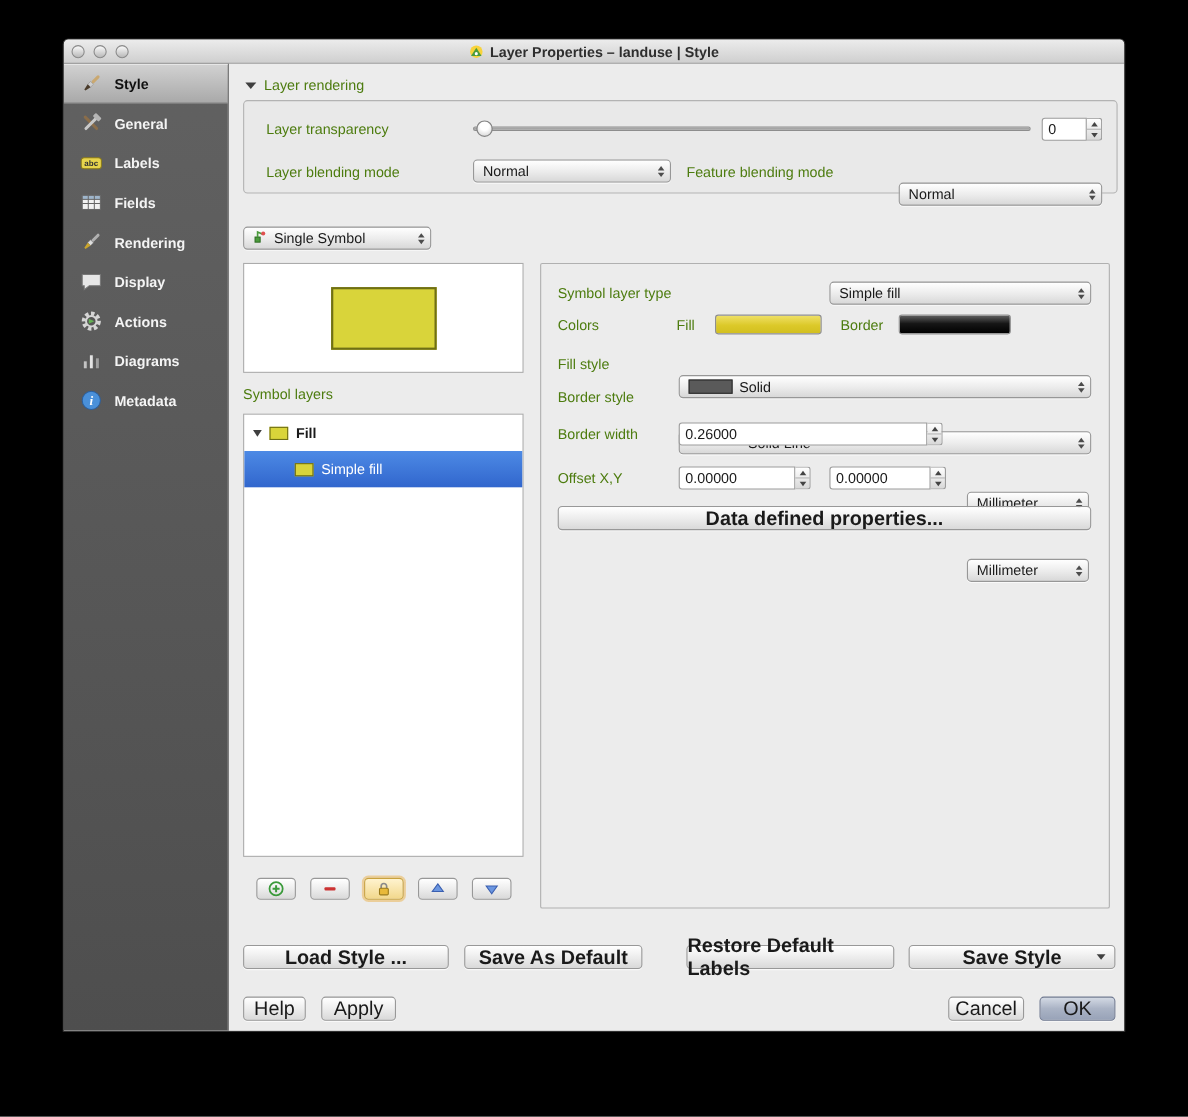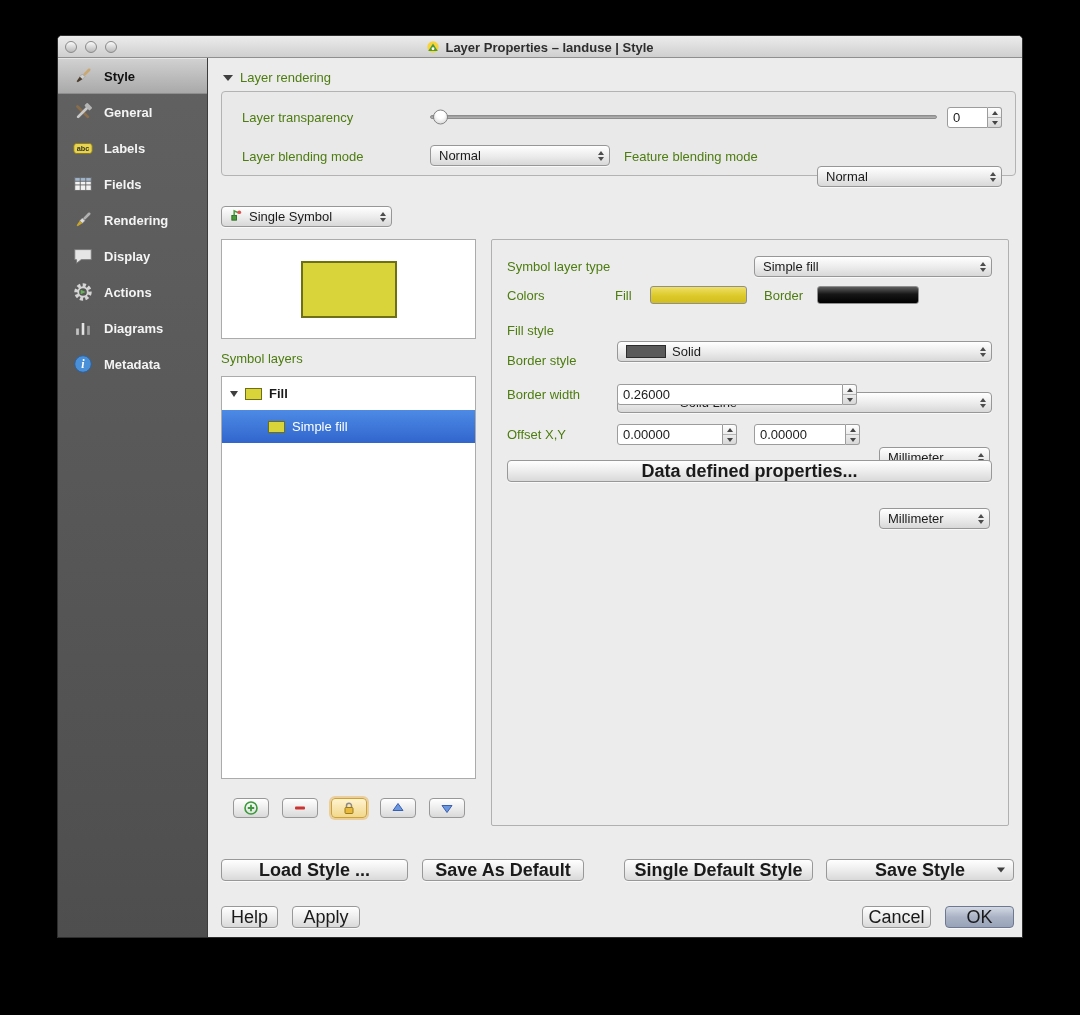--- a/index.html
+++ b/index.html
@@ -427,21 +427,21 @@
         </div>
       </div>
 
       <div class="abs mac-btn" style="left:13px; top:801px; width:187px; height:22px;">
         <span style="font-weight:bold;">Load Style ...</span>
       </div>
       <div class="abs mac-btn" style="left:214px; top:801px; width:162px; height:22px;">
         <span style="font-weight:bold;">Save As Default</span>
       </div>
       <div class="abs mac-btn" style="left:416px; top:801px; width:189px; height:22px;">
-        <span style="font-weight:bold;">Single Default Style</span>
+        <span style="font-weight:bold;">Restore Default Labels</span>
       </div>
       <div class="abs mac-btn" style="left:618px; top:801px; width:188px; height:22px; position:absolute;">
         <span style="font-weight:bold;">Save Style</span>
         <span class="save-arrow"></span>
       </div>
 
       <div class="abs mac-btn" style="left:13px; top:848px; width:57px; height:22px;">
         <span>Help</span>
       </div>
       <div class="abs mac-btn" style="left:84px; top:848px; width:68px; height:22px;">

